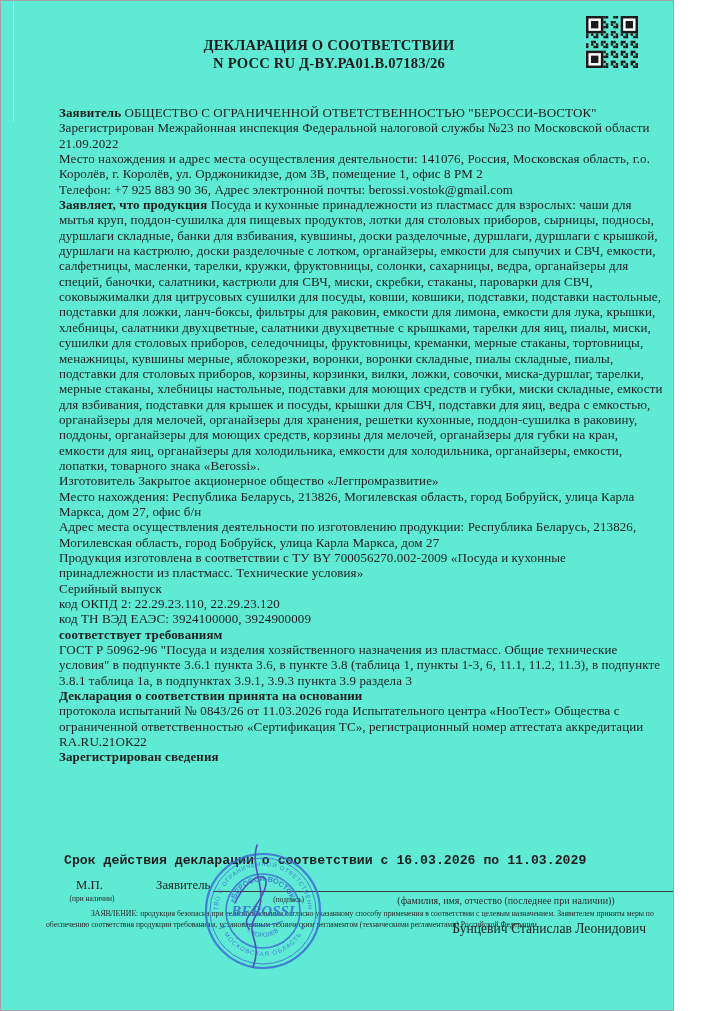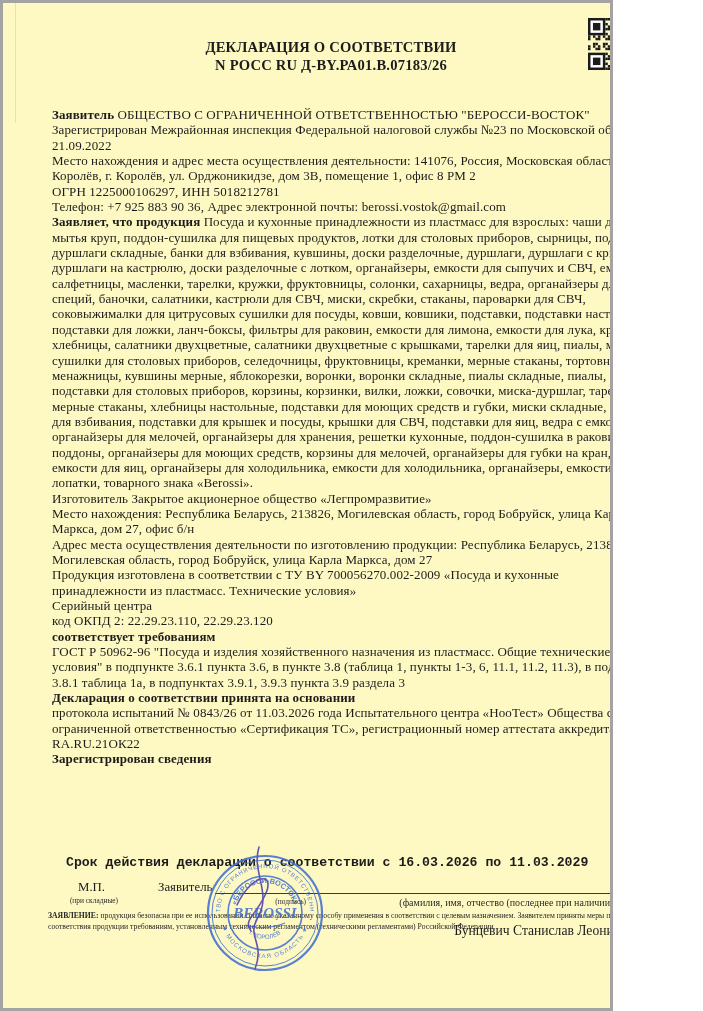--- a/index.html
+++ b/index.html
@@ -1,47 +1,47 @@
 <!DOCTYPE html>
 <html lang="ru"><head>
 <meta charset="utf-8">
 <style>
   html,body{margin:0;padding:0;background:#ffffff;}
   .page{
-    position:relative;width:613px;height:1011px;box-sizing:border-box;
-    background:#fef9c3;border:3px solid #a3a3a3;overflow:hidden;
+    position:relative;width:674px;height:1011px;box-sizing:border-box;
+    background:#5eead4;border:1px solid #a3a3a3;overflow:hidden;
     font-family:"Liberation Serif",serif;color:#1c1c1c;
   }
   .scan-edge{position:absolute;left:12px;top:0;width:1px;height:120px;background:#dedede;}
   .titles{
     position:absolute;left:63px;top:36px;width:530px;text-align:center;
     font-weight:bold;font-size:14.6px;line-height:17.5px;letter-spacing:0.2px;
   }
   .qr{position:absolute;left:585px;top:15px;}
   .content{
-    position:absolute;left:49px;top:104px;width:604px;height:746px;overflow:hidden;
+    position:absolute;left:58px;top:104px;width:604px;height:746px;overflow:hidden;
     font-size:13px;line-height:15.35px;letter-spacing:0.1px;
   }
   .content p{margin:0;}
   .validity{
     position:absolute;left:63px;top:852px;width:604px;
     font-weight:bold;font-size:13.2px;font-family:Liberation Mono, monospace;
   }
   .mp{position:absolute;left:75px;top:877px;font-size:12.8px;}
   .mp-note{position:absolute;left:55px;top:893px;width:72px;text-align:center;font-size:7.4px;color:#2a2a2a;}
   .applicant{position:absolute;left:155px;top:877px;font-size:12.8px;}
   .sig-line{position:absolute;left:212px;top:890px;width:481px;height:0;border-bottom:1.4px solid #3b3b3b;}
   .sign-caption{position:absolute;left:233px;top:894px;width:70px;text-align:right;font-size:7.4px;color:#2a2a2a;z-index:3;}
   .fio{position:absolute;left:355px;top:872px;width:290px;text-align:right;font-size:13.6px;margin-top:48px;}
   .fio-caption{position:absolute;left:350px;top:894px;width:310px;text-align:center;font-size:10px;color:#2a2a2a;}
   .statement{
     position:absolute;left:45px;top:908px;width:618px;z-index:1;
     font-size:7.7px;line-height:10.6px;color:#262626;
   }
-  .statement b{font-weight:bold;}
+  .statement b{font-weight:normal;margin-left:45px;}
   .stamp{position:absolute;left:190px;top:838px;z-index:2;opacity:0.87;}
 </style>
 </head>
 <body>
 
 <div class="page">
   <div class="scan-edge"></div>
 
   <div class="titles">
     <div>ДЕКЛАРАЦИЯ О СООТВЕТСТВИИ</div>
@@ -174,40 +174,40 @@
         <rect x="0" y="34.66666666666667" width="17.333333333333336" height="17.333333333333336"></rect>
         <rect fill="#fff" x="2.4761904761904763" y="37.142857142857146" width="12.380952380952381" height="12.380952380952381"></rect>
         <rect x="4.9523809523809526" y="39.61904761904762" width="7.428571428571429" height="7.428571428571429"></rect>
       </g>
     </svg>
 
   <div class="content">
     <p><b>Заявитель</b><span> ОБЩЕСТВО С ОГРАНИЧЕННОЙ ОТВЕТСТВЕННОСТЬЮ "БЕРОССИ-ВОСТОК"</span></p>
     <p><span>Зарегистрирован Межрайонная инспекция Федеральной налоговой службы №23 по Московской области 21.09.2022</span></p>
     <p><span>Место нахождения и адрес места осуществления деятельности: 141076, Россия, Московская область, г.о. Королёв, г. Королёв, ул. Орджоникидзе, дом 3В, помещение 1, офис 8 РМ 2</span></p>
-    <p><span>ОГРН 1225000106297, ИНН 5018212781</span></p>
     <p><span>Телефон: +7 925 883 90 36, Адрес электронной почты: berossi.vostok@gmail.com</span></p>
     <p><b>Заявляет, что продукция</b><span> Посуда и кухонные принадлежности из пластмасс для взрослых: чаши для мытья круп, поддон-сушилка для пищевых продуктов, лотки для столовых приборов, сырницы, подносы, дуршлаги складные, банки для взбивания, кувшины, доски разделочные, дуршлаги, дуршлаги с крышкой, дуршлаги на кастрюлю, доски разделочные с лотком, органайзеры, емкости для сыпучих и СВЧ, емкости, салфетницы, масленки, тарелки, кружки, фруктовницы, солонки, сахарницы, ведра, органайзеры для специй, баночки, салатники, кастрюли для СВЧ, миски, скребки, стаканы, пароварки для СВЧ, соковыжималки для цитрусовых сушилки для посуды, ковши, ковшики, подставки, подставки настольные, подставки для ложки, ланч-боксы, фильтры для раковин, емкости для лимона, емкости для лука, крышки, хлебницы, салатники двухцветные, салатники двухцветные с крышками, тарелки для яиц, пиалы, миски, сушилки для столовых приборов, селедочницы, фруктовницы, креманки, мерные стаканы, тортовницы, менажницы, кувшины мерные, яблокорезки, воронки, воронки складные, пиалы складные, пиалы, подставки для столовых приборов, корзины, корзинки, вилки, ложки, совочки, миска-дуршлаг, тарелки, мерные стаканы, хлебницы настольные, подставки для моющих средств и губки, миски складные, емкости для взбивания, подставки для крышек и посуды, крышки для СВЧ, подставки для яиц, ведра с емкостью, органайзеры для мелочей, органайзеры для хранения, решетки кухонные, поддон-сушилка в раковину, поддоны, органайзеры для моющих средств, корзины для мелочей, органайзеры для губки на кран, емкости для яиц, органайзеры для холодильника, емкости для холодильника, органайзеры, емкости, лопатки, товарного знака «Berossi».</span></p>
     <p><span>Изготовитель Закрытое акционерное общество «Легпромразвитие»</span></p>
     <p><span>Место нахождения: Республика Беларусь, 213826, Могилевская область, город Бобруйск, улица Карла Маркса, дом 27, офис б/н</span></p>
     <p><span>Адрес места осуществления деятельности по изготовлению продукции: Республика Беларусь, 213826, Могилевская область, город Бобруйск, улица Карла Маркса, дом 27</span></p>
     <p><span>Продукция изготовлена в соответствии с ТУ BY 700056270.002-2009 «Посуда и кухонные принадлежности из пластмасс. Технические условия»</span></p>
-    <p><span>Серийный центра</span></p>
+    <p><span>Серийный выпуск</span></p>
     <p><span>код ОКПД 2: 22.29.23.110, 22.29.23.120</span></p>
+    <p><span>код ТН ВЭД ЕАЭС: 3924100000, 3924900009</span></p>
     <p><b>соответствует требованиям</b></p>
     <p><span>ГОСТ Р 50962-96 "Посуда и изделия хозяйственного назначения из пластмасс. Общие технические условия" в подпункте 3.6.1 пункта 3.6, в пункте 3.8 (таблица 1, пункты 1-3, 6, 11.1, 11.2, 11.3), в подпункте 3.8.1 таблица 1а, в подпунктах 3.9.1, 3.9.3 пункта 3.9 раздела 3</span></p>
     <p><b>Декларация о соответствии принята на основании</b></p>
     <p><span>протокола испытаний № 0843/26 от 11.03.2026 года Испытательного центра «НооТест» Общества с ограниченной ответственностью «Сертификация ТС», регистрационный номер аттестата аккредитации RA.RU.21ОК22</span></p>
     <p><b>Зарегистрирован сведения</b></p>
   </div>
 
   <div class="validity">Срок действия декларации о соответствии с 16.03.2026 по 11.03.2029</div>
 
   <div class="mp">М.П.</div>
-  <div class="mp-note">(при складные)</div>
+  <div class="mp-note">(при наличии)</div>
   <div class="applicant">Заявитель</div>
   <div class="sig-line"></div>
   <div class="sign-caption">(подпись)</div>
   <div class="fio">Бунцевич Станислав Леонидович</div>
   <div class="fio-caption">(фамилия, имя, отчество (последнее при наличии))</div>
 
   <div class="statement"><b>ЗАЯВЛЕНИЕ:</b><span> продукция безопасна при ее использовании согласно указанному способу применения в соответствии с целевым назначением. Заявителем приняты меры по обеспечению соответствия продукции требованиям, установленным техническим регламентом (техническими регламентами) Российской Федерации.</span></div>
 
   <svg class="stamp" width="145" height="145" viewBox="0 0 145 145">
     <g fill="none" stroke="#3f6fd4">

